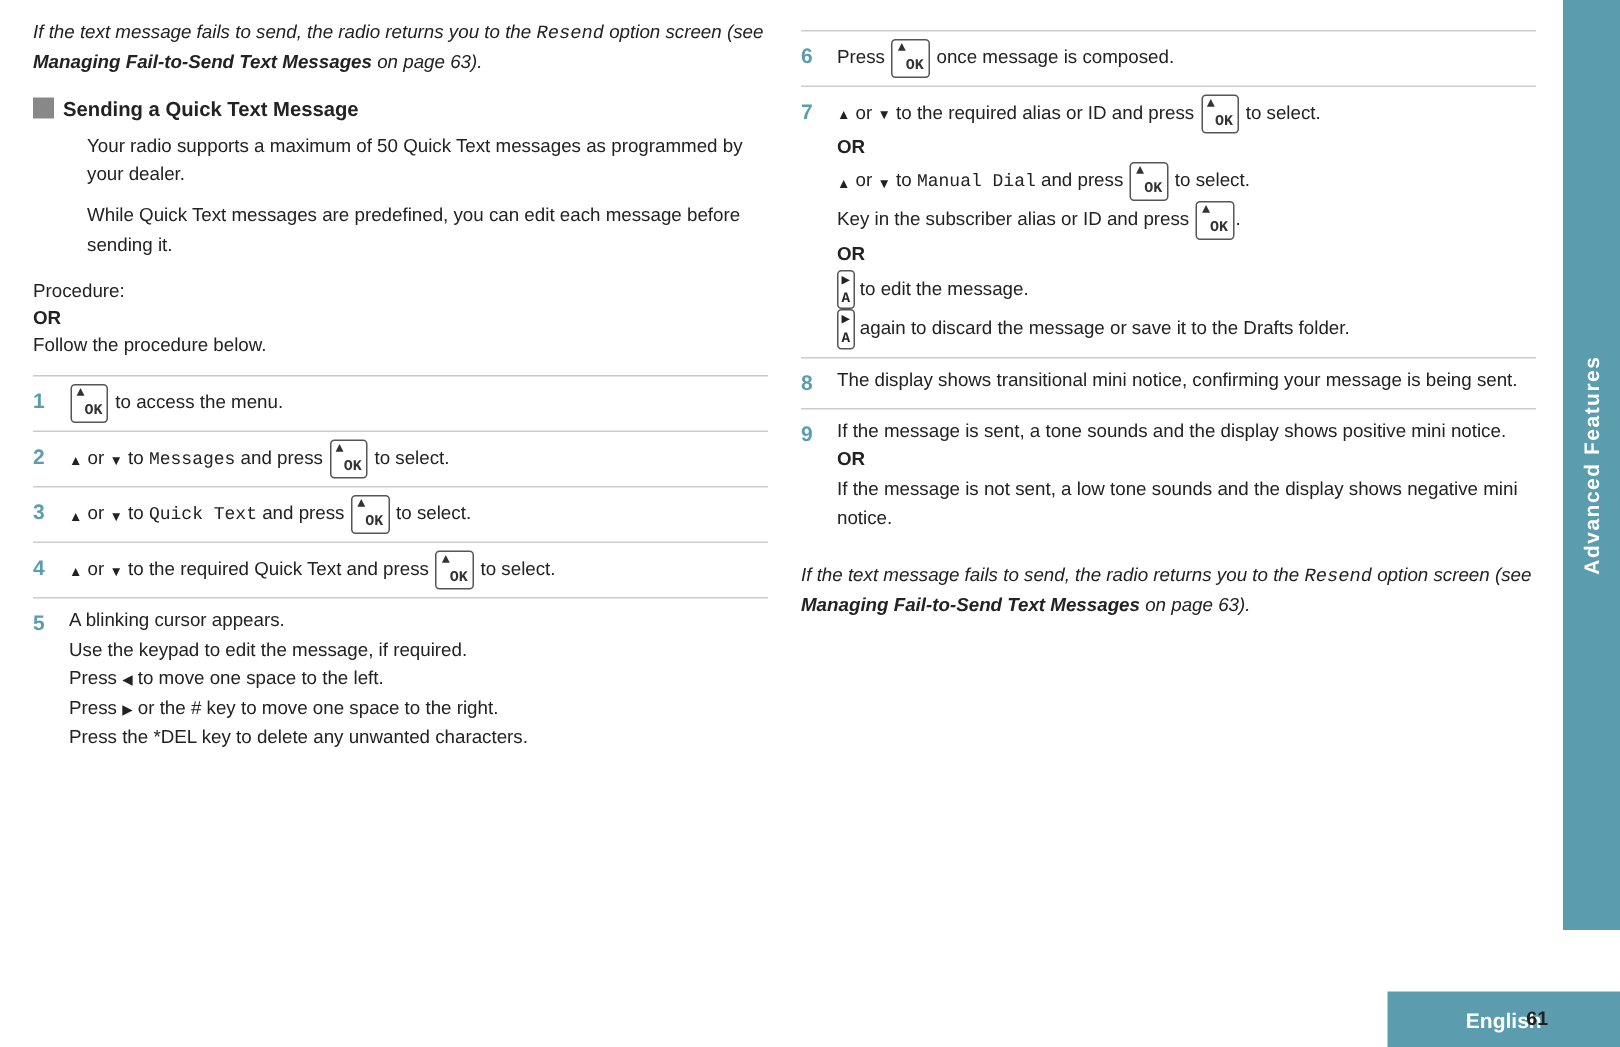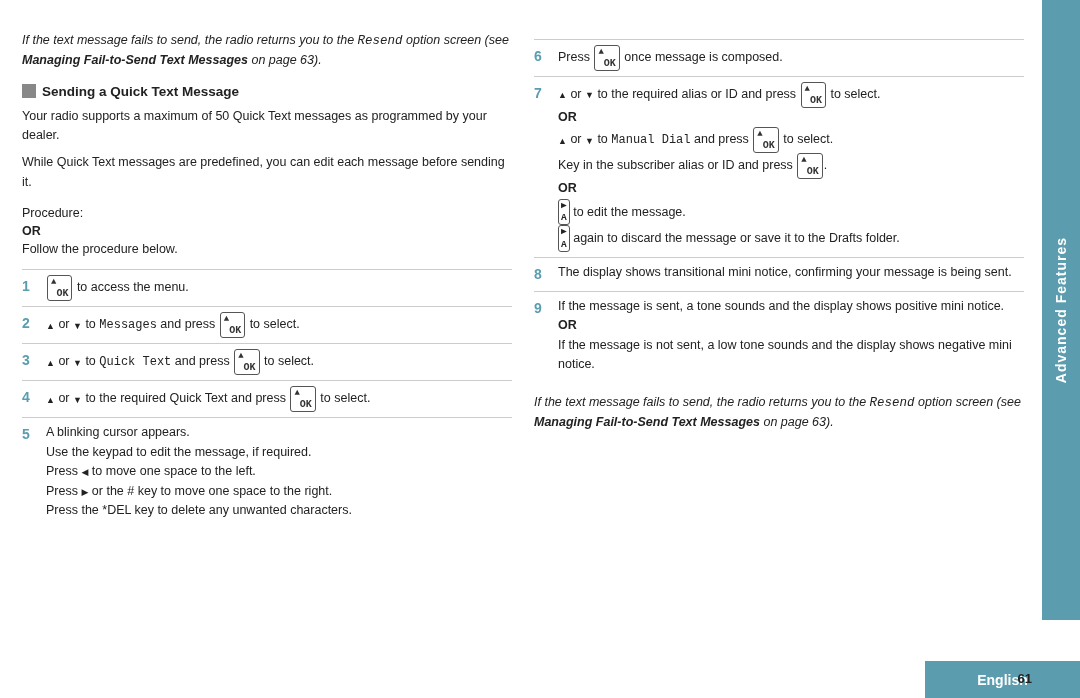--- a/index.html
+++ b/index.html
@@ -71,21 +71,21 @@
       color: #222;
       font-weight: bold;
     }
 
     
     .content {
       display: flex;
       flex-direction: row;
       width: 1042px;
       height: 652px;
-      padding: 31px 18px 20px 22px;
+      padding: 12px 18px 20px 22px;
       gap: 22px;
     }
 
     .col-left {
       flex: 1;
       display: flex;
       flex-direction: column;
       gap: 0;
     }
 
@@ -124,20 +124,21 @@
       height: 14px;
       background: #888;
       margin-right: 6px;
       flex-shrink: 0;
     }
 
     .section-body {
       font-size: 12.5px;
       line-height: 1.55;
       margin-bottom: 8px;
+      margin-left: 36px;
     }
 
     .procedure-label {
       font-weight: normal;
       font-size: 12.5px;
       margin-bottom: 2px;
       margin-top: 6px;
     }
 
     .procedure-body {

